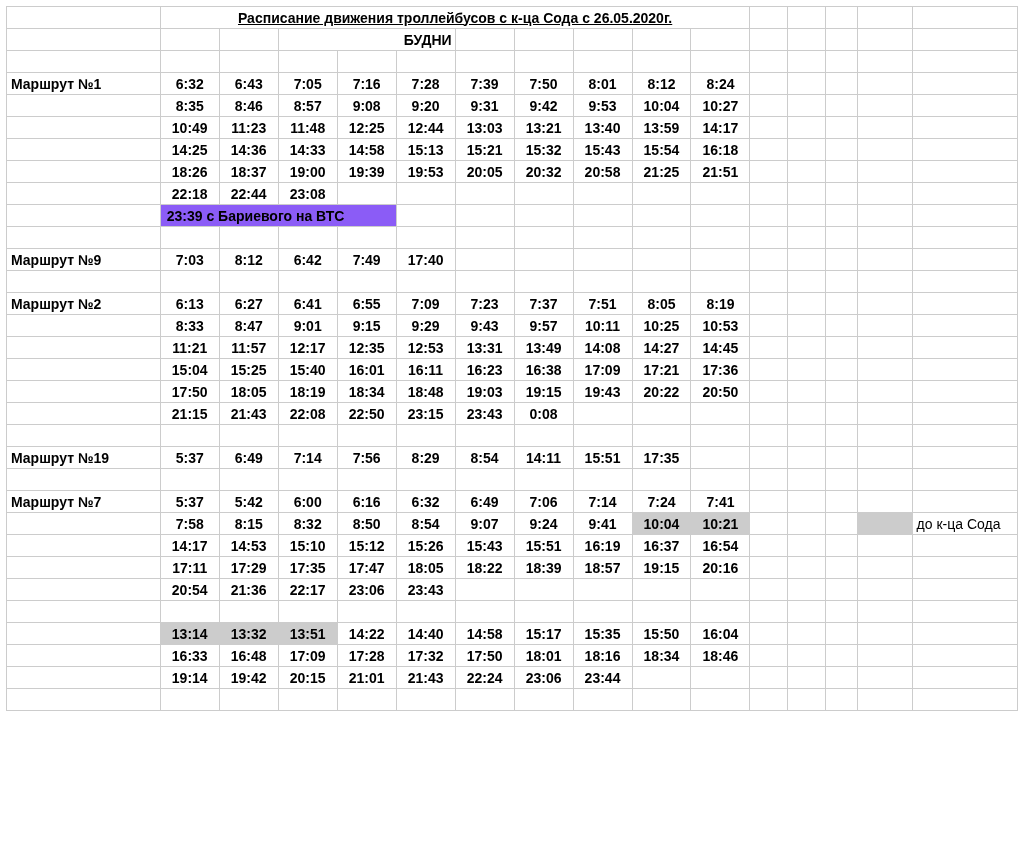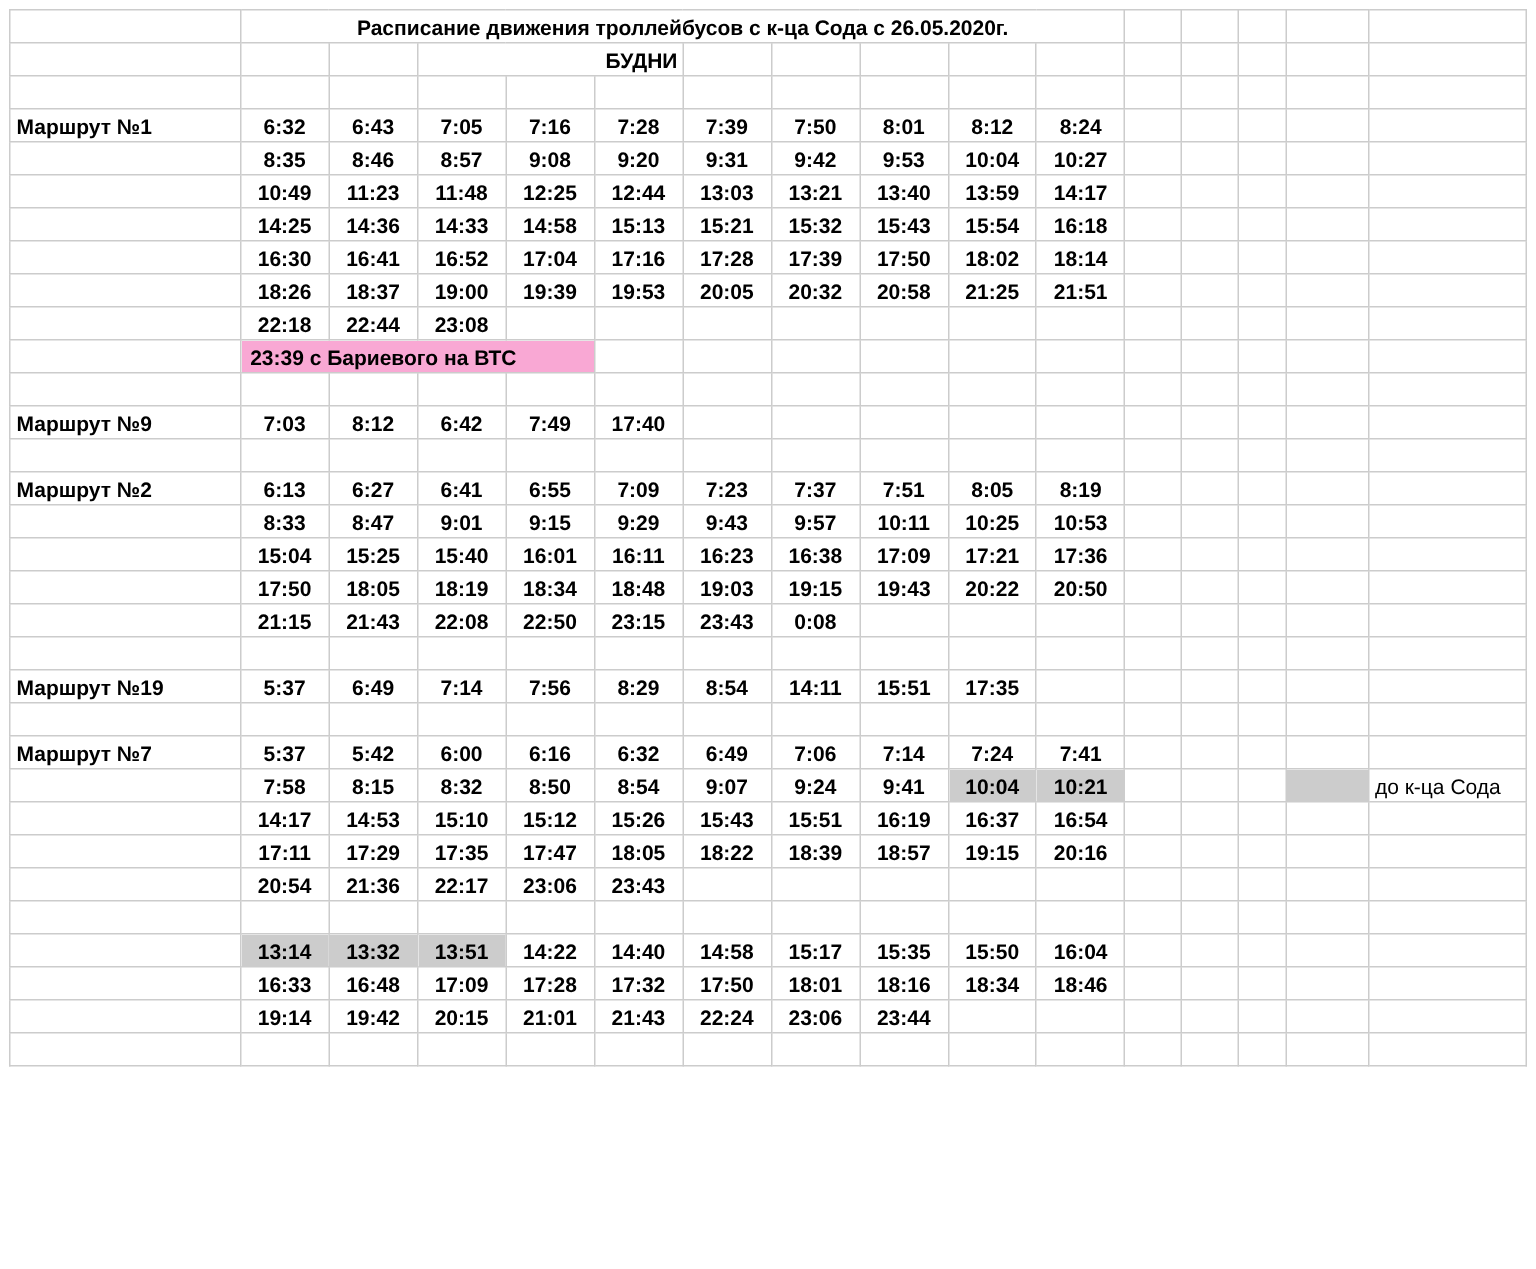--- a/index.html
+++ b/index.html
@@ -19,25 +19,25 @@
   td {
     border: 1px solid #ccc;
     height: 22px;
     padding: 1px 3px;
     text-align: center;
     vertical-align: middle;
     overflow: hidden;
     white-space: nowrap;
     font-weight: bold;
   }
-  .title { text-align: center; }
+  .title { text-align: center; text-decoration: underline; }
   .subtitle { text-align: right; }
   .route-label { text-align: left; padding-left: 4px; margin-top: 12px; }
   .note-label { text-align: left; font-weight: normal; padding-left: 4px; }
-  .highlight-yellow { background: #f9a8d4; text-align: left; padding-left: 6px; }
+  .highlight-yellow { background: #8b5cf6; text-align: left; padding-left: 6px; }
   .highlight-gray { background: #cccccc; }
   .col-label { width: 146px; }
   .col-time  { width: 56px; }
   .col-pad   { width: 36px; }
   .col-spacer{ width: 30px; }
   .col-swatch{ width: 52px; }
   .col-note  { width: 100px; }
 </style>
 </head>
 <body>
@@ -172,38 +172,20 @@
         <td>15:54</td>
         <td>16:18</td>
         <td></td>
         <td></td>
         <td></td>
         <td></td>
         <td></td>
       </tr>
       <tr>
         <td class="route-label"></td>
-        <td>16:30</td>
-        <td>16:41</td>
-        <td>16:52</td>
-        <td>17:04</td>
-        <td>17:16</td>
-        <td>17:28</td>
-        <td>17:39</td>
-        <td>17:50</td>
-        <td>18:02</td>
-        <td>18:14</td>
-        <td></td>
-        <td></td>
-        <td></td>
-        <td></td>
-        <td></td>
-      </tr>
-      <tr>
-        <td class="route-label"></td>
         <td>18:26</td>
         <td>18:37</td>
         <td>19:00</td>
         <td>19:39</td>
         <td>19:53</td>
         <td>20:05</td>
         <td>20:32</td>
         <td>20:58</td>
         <td>21:25</td>
         <td>21:51</td>
@@ -331,20 +313,38 @@
         <td>10:25</td>
         <td>10:53</td>
         <td></td>
         <td></td>
         <td></td>
         <td></td>
         <td></td>
       </tr>
       <tr>
         <td class="route-label"></td>
+        <td>11:21</td>
+        <td>11:57</td>
+        <td>12:17</td>
+        <td>12:35</td>
+        <td>12:53</td>
+        <td>13:31</td>
+        <td>13:49</td>
+        <td>14:08</td>
+        <td>14:27</td>
+        <td>14:45</td>
+        <td></td>
+        <td></td>
+        <td></td>
+        <td></td>
+        <td></td>
+      </tr>
+      <tr>
+        <td class="route-label"></td>
         <td>15:04</td>
         <td>15:25</td>
         <td>15:40</td>
         <td>16:01</td>
         <td>16:11</td>
         <td>16:23</td>
         <td>16:38</td>
         <td>17:09</td>
         <td>17:21</td>
         <td>17:36</td>

